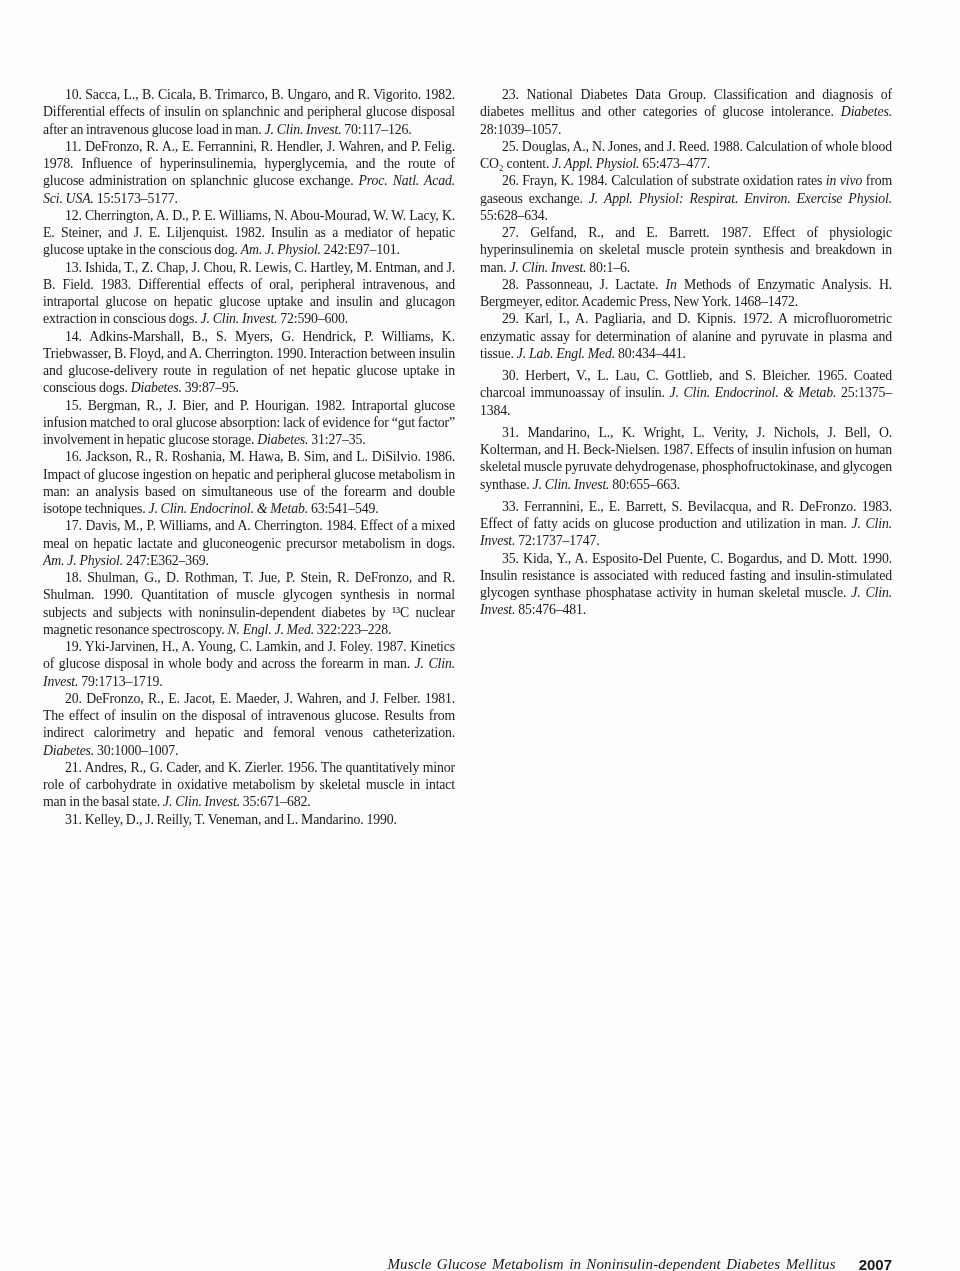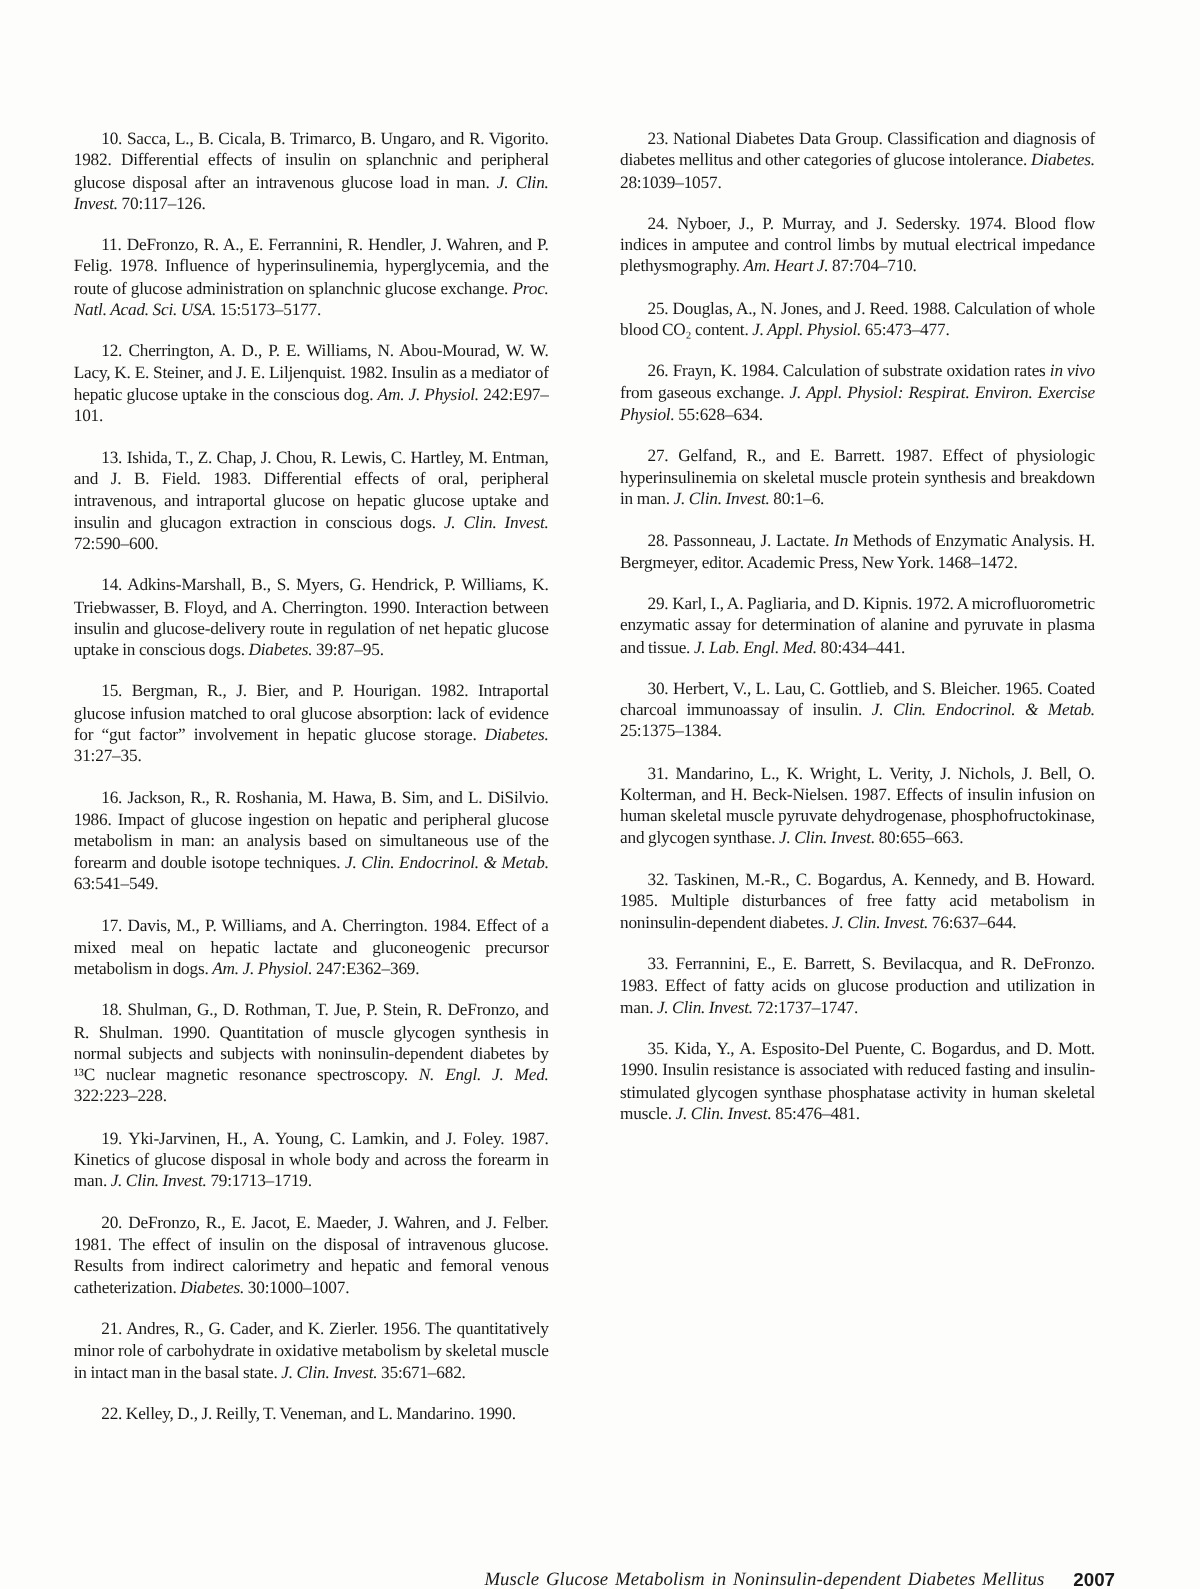--- a/index.html
+++ b/index.html
@@ -25,21 +25,21 @@
   }
   .col {
     width: 412px;
     font-size: 13.8px;
     line-height: 17.25px;
     text-align: justify;
     letter-spacing: -0.15px;
     word-spacing: -0.4px;
   }
   .ref {
-    margin: 16px;
+    margin: 0;
     text-indent: 22px;
   }
   .ref.no-indent {
     text-indent: 0;
   }
   
   .col-right .ref:nth-child(7),
   .col-right .ref:nth-child(8),
   .col-right .ref:nth-child(9) {
     margin-top: 5px;
@@ -79,33 +79,31 @@
       <p class="ref">12. Cherrington, A. D., P. E. Williams, N. Abou-Mourad, W. W. Lacy, K. E. Steiner, and J. E. Liljenquist. 1982. Insulin as a mediator of hepatic glucose uptake in the conscious dog. <i>Am. J. Physiol.</i> 242:E97–101.</p>
       <p class="ref">13. Ishida, T., Z. Chap, J. Chou, R. Lewis, C. Hartley, M. Entman, and J. B. Field. 1983. Differential effects of oral, peripheral intravenous, and intraportal glucose on hepatic glucose uptake and insulin and glucagon extraction in conscious dogs. <i>J. Clin. Invest.</i> 72:590–600.</p>
       <p class="ref">14. Adkins-Marshall, B., S. Myers, G. Hendrick, P. Williams, K. Triebwasser, B. Floyd, and A. Cherrington. 1990. Interaction between insulin and glucose-delivery route in regulation of net hepatic glucose uptake in conscious dogs. <i>Diabetes.</i> 39:87–95.</p>
       <p class="ref">15. Bergman, R., J. Bier, and P. Hourigan. 1982. Intraportal glucose infusion matched to oral glucose absorption: lack of evidence for “gut factor” involvement in hepatic glucose storage. <i>Diabetes.</i> 31:27–35.</p>
       <p class="ref">16. Jackson, R., R. Roshania, M. Hawa, B. Sim, and L. DiSilvio. 1986. Impact of glucose ingestion on hepatic and peripheral glucose metabolism in man: an analysis based on simultaneous use of the forearm and double isotope techniques. <i>J. Clin. Endocrinol. &amp; Metab.</i> 63:541–549.</p>
       <p class="ref">17. Davis, M., P. Williams, and A. Cherrington. 1984. Effect of a mixed meal on hepatic lactate and gluconeogenic precursor metabolism in dogs. <i>Am. J. Physiol.</i> 247:E362–369.</p>
       <p class="ref">18. Shulman, G., D. Rothman, T. Jue, P. Stein, R. DeFronzo, and R. Shulman. 1990. Quantitation of muscle glycogen synthesis in normal subjects and subjects with noninsulin-dependent diabetes by ¹³C nuclear magnetic resonance spectroscopy. <i>N. Engl. J. Med.</i> 322:223–228.</p>
       <p class="ref">19. Yki-Jarvinen, H., A. Young, C. Lamkin, and J. Foley. 1987. Kinetics of glucose disposal in whole body and across the forearm in man. <i>J. Clin. Invest.</i> 79:1713–1719.</p>
       <p class="ref">20. DeFronzo, R., E. Jacot, E. Maeder, J. Wahren, and J. Felber. 1981. The effect of insulin on the disposal of intravenous glucose. Results from indirect calorimetry and hepatic and femoral venous catheterization. <i>Diabetes.</i> 30:1000–1007.</p>
       <p class="ref">21. Andres, R., G. Cader, and K. Zierler. 1956. The quantitatively minor role of carbohydrate in oxidative metabolism by skeletal muscle in intact man in the basal state. <i>J. Clin. Invest.</i> 35:671–682.</p>
-      <p class="ref">22. Kelley, D., J. Reilly, T. Veneman, and L. Mandarino. 1990.</p>
+      <p class="ref">31. Kelley, D., J. Reilly, T. Veneman, and L. Mandarino. 1990.</p>
     </div>
   <div class="col col-right" id="col-right">
       <p class="ref">23. National Diabetes Data Group. Classification and diagnosis of diabetes mellitus and other categories of glucose intolerance. <i>Diabetes.</i> 28:1039–1057.</p>
-      <p class="ref">24. Nyboer, J., P. Murray, and J. Sedersky. 1974. Blood flow indices in amputee and control limbs by mutual electrical impedance plethysmography. <i>Am. Heart J.</i> 87:704–710.</p>
       <p class="ref">25. Douglas, A., N. Jones, and J. Reed. 1988. Calculation of whole blood CO₂ content. <i>J. Appl. Physiol.</i> 65:473–477.</p>
       <p class="ref">26. Frayn, K. 1984. Calculation of substrate oxidation rates <i>in vivo</i> from gaseous exchange. <i>J. Appl. Physiol: Respirat. Environ. Exercise Physiol.</i> 55:628–634.</p>
       <p class="ref">27. Gelfand, R., and E. Barrett. 1987. Effect of physiologic hyperinsulinemia on skeletal muscle protein synthesis and breakdown in man. <i>J. Clin. Invest.</i> 80:1–6.</p>
       <p class="ref">28. Passonneau, J. Lactate. <i>In</i> Methods of Enzymatic Analysis. H. Bergmeyer, editor. Academic Press, New York. 1468–1472.</p>
       <p class="ref">29. Karl, I., A. Pagliaria, and D. Kipnis. 1972. A microfluorometric enzymatic assay for determination of alanine and pyruvate in plasma and tissue. <i>J. Lab. Engl. Med.</i> 80:434–441.</p>
       <p class="ref">30. Herbert, V., L. Lau, C. Gottlieb, and S. Bleicher. 1965. Coated charcoal immunoassay of insulin. <i>J. Clin. Endocrinol. &amp; Metab.</i> 25:1375–1384.</p>
       <p class="ref">31. Mandarino, L., K. Wright, L. Verity, J. Nichols, J. Bell, O. Kolterman, and H. Beck-Nielsen. 1987. Effects of insulin infusion on human skeletal muscle pyruvate dehydrogenase, phosphofructokinase, and glycogen synthase. <i>J. Clin. Invest.</i> 80:655–663.</p>
-      <p class="ref">32. Taskinen, M.-R., C. Bogardus, A. Kennedy, and B. Howard. 1985. Multiple disturbances of free fatty acid metabolism in noninsulin-dependent diabetes. <i>J. Clin. Invest.</i> 76:637–644.</p>
       <p class="ref">33. Ferrannini, E., E. Barrett, S. Bevilacqua, and R. DeFronzo. 1983. Effect of fatty acids on glucose production and utilization in man. <i>J. Clin. Invest.</i> 72:1737–1747.</p>
       <p class="ref">35. Kida, Y., A. Esposito-Del Puente, C. Bogardus, and D. Mott. 1990. Insulin resistance is associated with reduced fasting and insulin-stimulated glycogen synthase phosphatase activity in human skeletal muscle. <i>J. Clin. Invest.</i> 85:476–481.</p>
     </div>
 </div>
 
 <div class="footer">
   <span class="running-title">Muscle Glucose Metabolism in Noninsulin-dependent Diabetes Mellitus</span>
   <span class="page-number">2007</span>
 </div>
 

